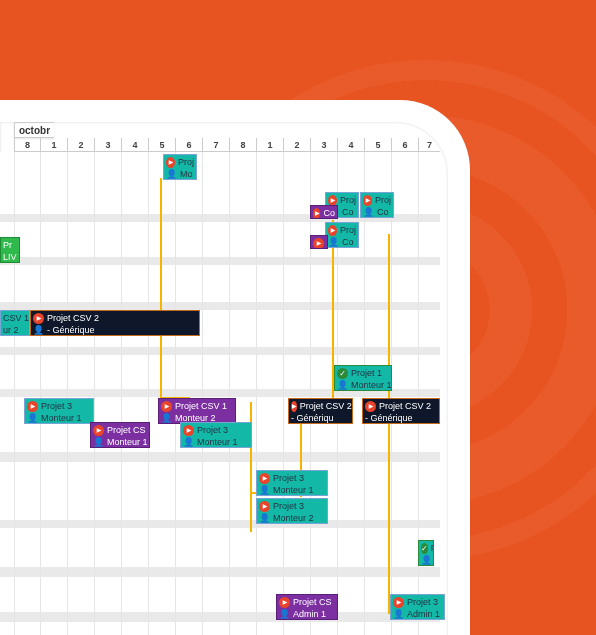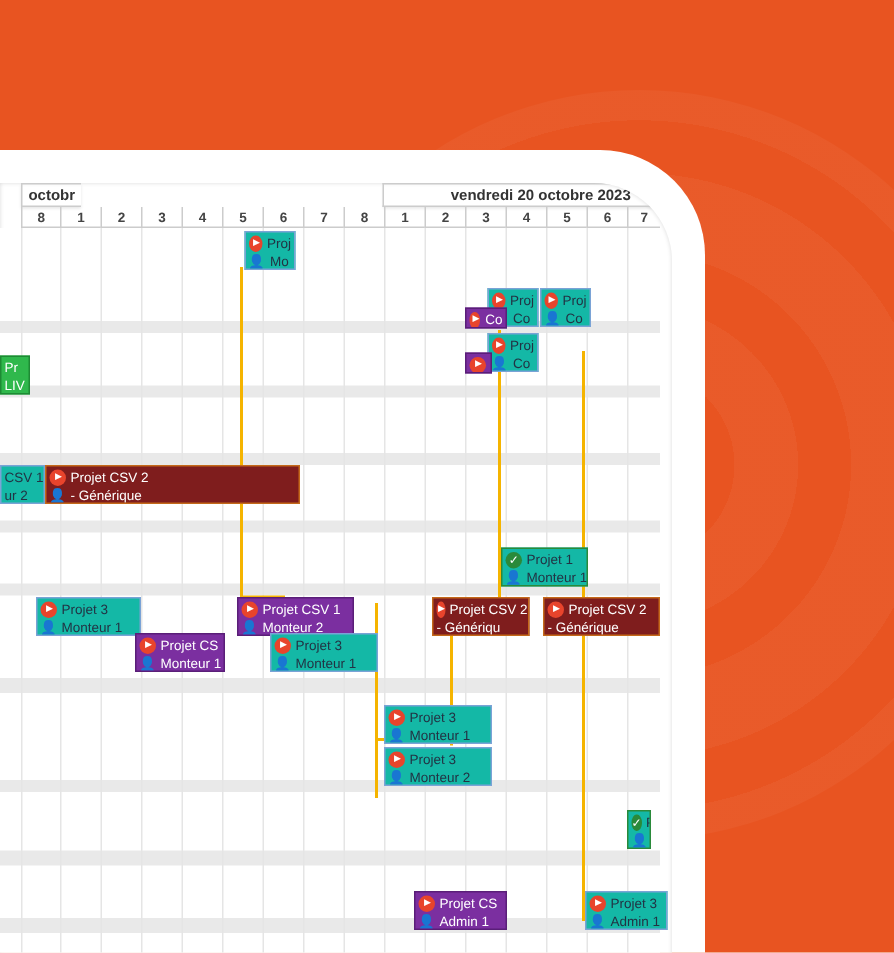--- a/index.html
+++ b/index.html
@@ -102,21 +102,21 @@
     font-size: 9px;
     line-height: 11px;
     padding: 1px 2px 1px 2px;
     overflow: hidden;
     white-space: nowrap;
     border: 1px solid rgba(0,0,0,0.25);
     z-index: 10;
     cursor: pointer;
   }
   .ev-blue   { background: #14b8a6; color: #234; border-color:#7aa3d6; }
-  .ev-orange { background: #7f1d1d; color: #fff; border-color:#c4691a; }
+  .ev-orange { background: #0f172a; color: #fff; border-color:#c4691a; }
   .ev-purple { background: #7b2fa0; color: #fff; border-color:#5a1e78; }
   .ev-green  { background: #2fb84c; color: #fff; border-color:#1e8a34; }
   .event .line1 { display: flex; align-items: center; gap: 2px; height: 12px; }
   .event .line2 { display: flex; align-items: center; gap: 2px; height: 12px; }
   .ico {
     display: inline-flex; align-items: center; justify-content: center;
     width: 11px; height: 11px;
     border-radius: 50%;
     font-size: 7px;
     margin-right: 1px;
@@ -138,21 +138,20 @@
 </head>
 <body>
 
 <div class="bg-swirl"></div>
 
 <div class="device-frame">
   <div class="device-inner">
     <div class="gantt">
 
       <div class="day-header" style="left:14px;width:40px">octobr</div>
-      <div class="day-header" style="left:255px;width:210px">vendredi 20 octobre 2023</div>
 
       <div class="hour-row">
         <div class="hour-cell" style="left:14px;width:26px">8</div>
         <div class="hour-cell" style="left:40px;width:27px">1</div>
         <div class="hour-cell" style="left:67px;width:27px">2</div>
         <div class="hour-cell" style="left:94px;width:27px">3</div>
         <div class="hour-cell" style="left:121px;width:27px">4</div>
         <div class="hour-cell" style="left:148px;width:27px">5</div>
         <div class="hour-cell" style="left:175px;width:27px">6</div>
         <div class="hour-cell" style="left:202px;width:27px">7</div>

